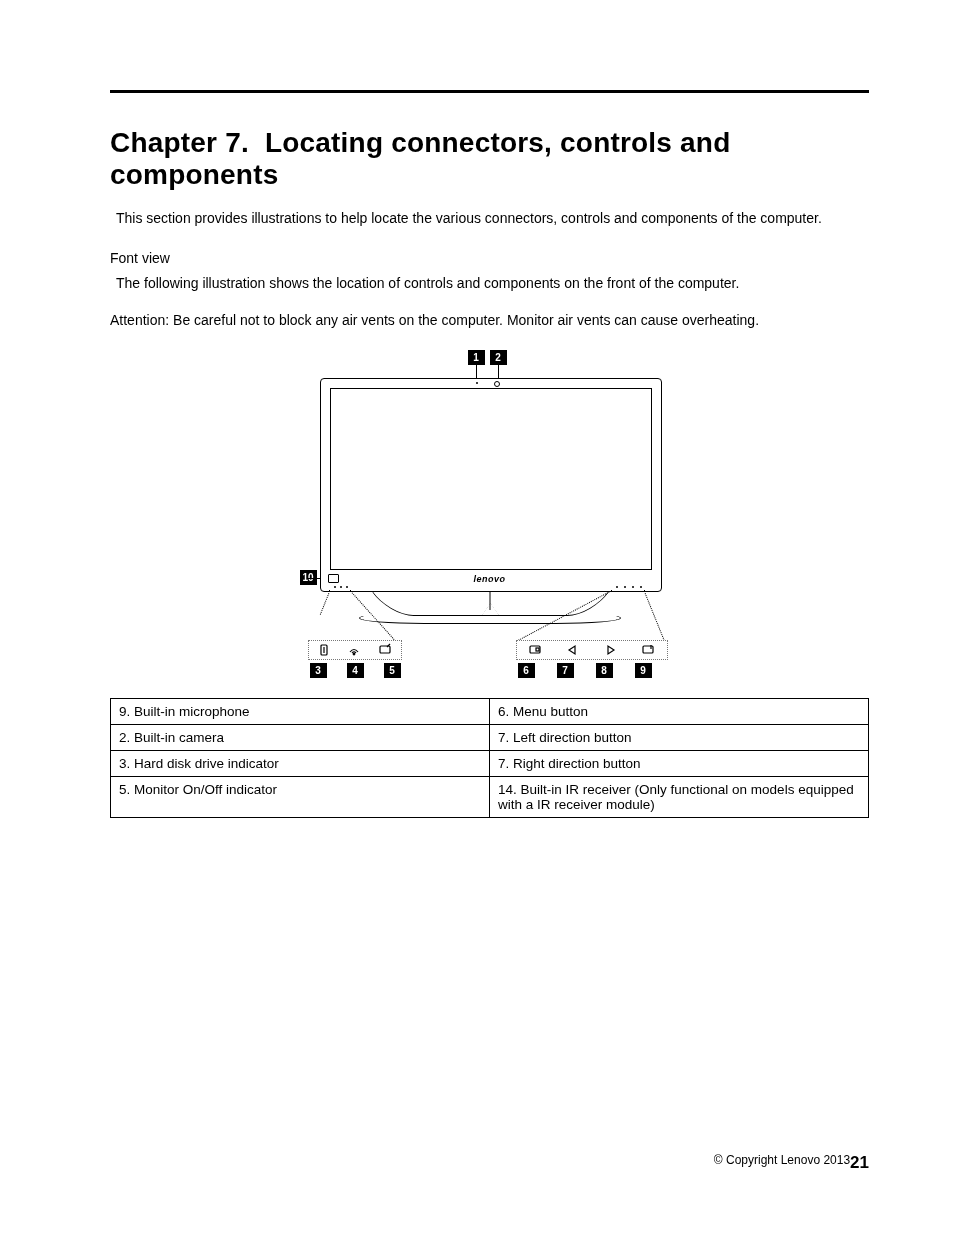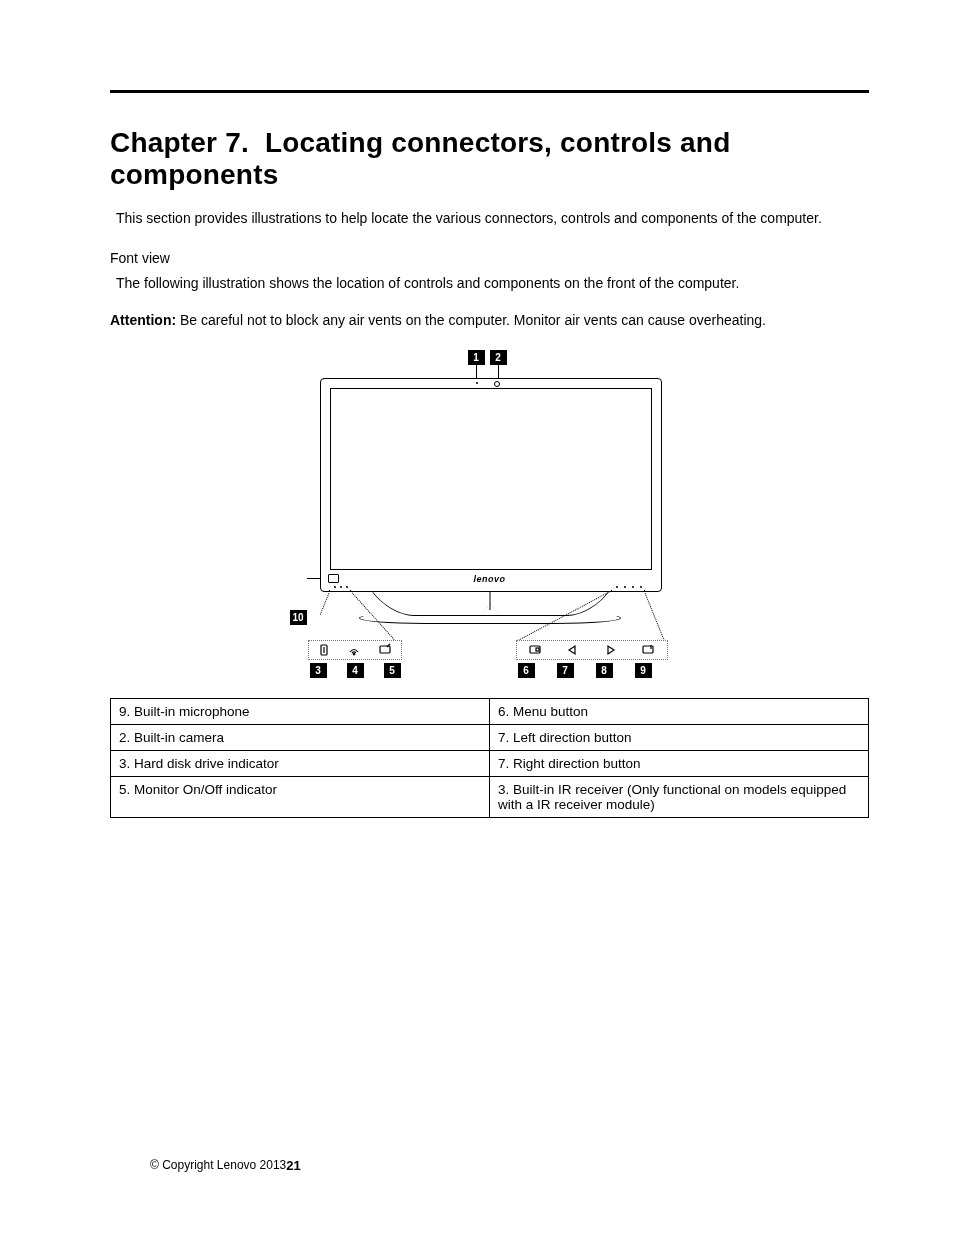--- a/index.html
+++ b/index.html
@@ -29,21 +29,21 @@
   }
   h1.title .gap {
     display: inline-block;
     width: 16px;
   }
   p.body {
     margin: 0 0 14px 6px;
     line-height: 1.35;
   }
   .strong {
-    font-weight: bold;
+    font-weight: normal;
     text-align: right;
   }
   .sub-head {
     font-weight: normal;
     margin: 22px 0 8px 0;
   }
   .attn-para {
     margin: 18px 0 20px 0;
     line-height: 1.35;
   }
@@ -210,25 +210,25 @@
     width: 50%;
   }
 
   
   .footer {
     position: absolute;
     left: 110px;
     right: 85px;
     bottom: 62px;
     display: flex;
-    justify-content: flex-start;
+    justify-content: flex-end;
     font-size: 12px;
     margin-left: 40px;
   }
-  .footer .pg { font-weight: bold; font-size: 13px; }
+  .footer .pg { font-weight: bold; font-size: 17px; }
 
   svg.ic { width: 14px; height: 14px; }
   svg.ic * { stroke: #000; stroke-width: 1.2; fill: none; }
 </style>
 </head>
 <body>
 
 <div class="page">
 
   <div class="rule"></div>
@@ -249,21 +249,21 @@
   </p>
 
   <div class="figure-wrap">
     <div class="figure">
 
       <div class="callout" style="left:178px; top:0;">1</div>
       <div class="callout" style="left:200px; top:0;">2</div>
       <div class="lead-v" style="left:186px; top:15px; height:16px;"></div>
       <div class="lead-v" style="left:208px; top:15px; height:16px;"></div>
 
-      <div class="callout" style="left:0px; top:220px;margin-top:40px;">10</div>
+      <div class="callout" style="left:10px; top:220px;">10</div>
       <div class="lead-h" style="left:17px; top:228px; width:20px;"></div>
 
       <div class="monitor-outer"></div>
       <div class="monitor-inner"></div>
       <div class="mic-dot"></div>
       <div class="cam-dot"></div>
       <div class="ir-box"></div>
       <div class="logo">lenovo</div>
 
       <div class="bezel-dot" style="left:44px; top:236px;"></div>
@@ -356,21 +356,21 @@
       <tr>
         <td>2.  Built-in camera</td>
         <td>7.  Left direction button</td>
       </tr>
       <tr>
         <td>3.  Hard disk drive indicator</td>
         <td>7.  Right direction button</td>
       </tr>
       <tr>
         <td>5.  Monitor On/Off indicator</td>
-        <td>3.  Built-in IR receiver (Only functional on models equipped with a IR receiver module)</td>
+        <td>14.  Built-in IR receiver (Only functional on models equipped with a IR receiver module)</td>
       </tr>
     </tbody>
   </table>
 
   <div class="footer">
     <span>© Copyright Lenovo 2013</span>
     <span class="pg">21</span>
   </div>
 
 </div>

